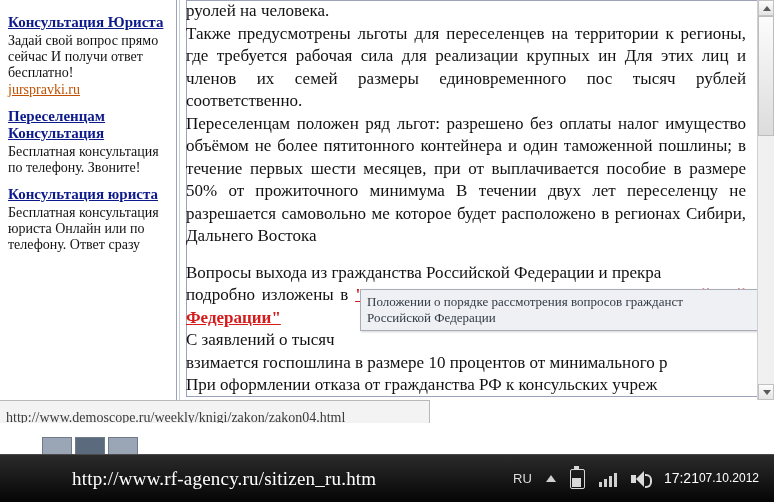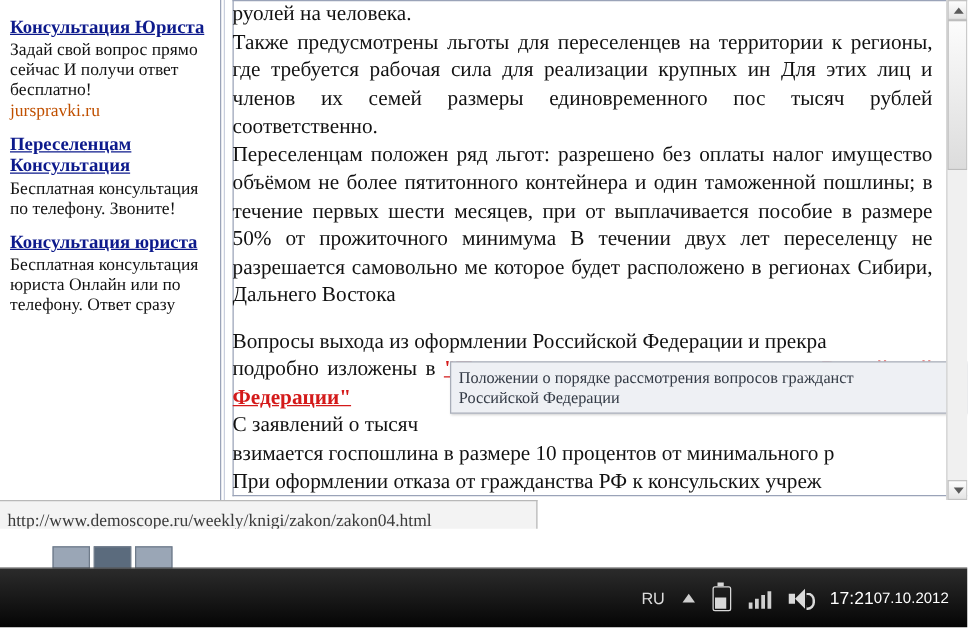--- a/index.html
+++ b/index.html
@@ -23,21 +23,21 @@
   }
   .ad-block{margin-bottom:10px;}
   .ad-title{
     color:#0d1a8c;font-weight:bold;font-size:15px;line-height:17px;
     text-decoration:underline;cursor:pointer;
   }
   .ad-body{
     color:#111111;font-size:14px;line-height:16px;margin-top:2px;
   }
   .ad-link{
-    color:#c05000;font-size:14px;line-height:16px;
+    color:#c05000;font-size:14px;line-height:16px;text-decoration:underline;
     display:block;margin-top:1px;cursor:pointer;
   }
 
   
   .col-sep{
     position:absolute;left:176px;top:0;width:2px;height:400px;
     border-left:1px solid #9aa3b8;border-right:1px solid #c9cfdd;
   }
 
   
@@ -200,21 +200,21 @@
     <div class="col-sep"></div>
     <div class="top-rule"></div>
     <div class="left-rule"></div>
     <div class="bottom-rule"></div>
 
     <div class="textcol">
       <p class="para">руолей на человека.</p>
       <p class="para">Также предусмотрены льготы для переселенцев на территории к регионы, где требуется рабочая сила для реализации крупных ин Для этих лиц и членов их семей размеры единовременного пос тысяч рублей соответственно.</p>
       <p class="para">Переселенцам положен ряд льгот: разрешено без оплаты налог имущество объёмом не более пятитонного контейнера и один таможенной пошлины; в течение первых шести месяцев, при от выплачивается пособие в размере 50% от прожиточного минимума В течении двух лет переселенцу не разрешается самовольно ме которое будет расположено в регионах Сибири, Дальнего Востока</p>
       <div class="gap"></div>
-      <p class="para">Вопросы выхода из оформлении Российской Федерации и прекра</p>
+      <p class="para">Вопросы выхода из гражданства Российской Федерации и прекра</p>
       <p class="para">
         <span>подробно изложены в </span><span class="redlink">"Положении о порядке рассмотрения Российской Федерации"</span>
       </p>
       <p class="para">С заявлений о тысяч</p>
       <p class="para">взимается госпошлина в размере 10 процентов от минимального р</p>
       <p class="para">При оформлении отказа от гражданства РФ к консульских учреж</p>
       <p class="para">госпошлины определяется посольством РФ в стране обращения.</p>
     </div>
 
     <div class="tooltip">
@@ -237,20 +237,21 @@
     <div class="lower-band"></div>
     <div class="thumb-strip">
       <div class="thumb"></div>
       <div class="thumb alt"></div>
       <div class="thumb"></div>
     </div>
 
   </div>
 
   <div class="taskbar">
+    <div class="taskbar-url">http://www.rf-agency.ru/sitizen_ru.htm</div>
 
     <div class="tray">
       <div class="tray-item lang">RU</div>
       <div class="tray-item">
           <div class="tri-up"></div>
         </div>
       <div class="tray-item">
           <div class="ic-battery">
             <i></i>
           </div>

